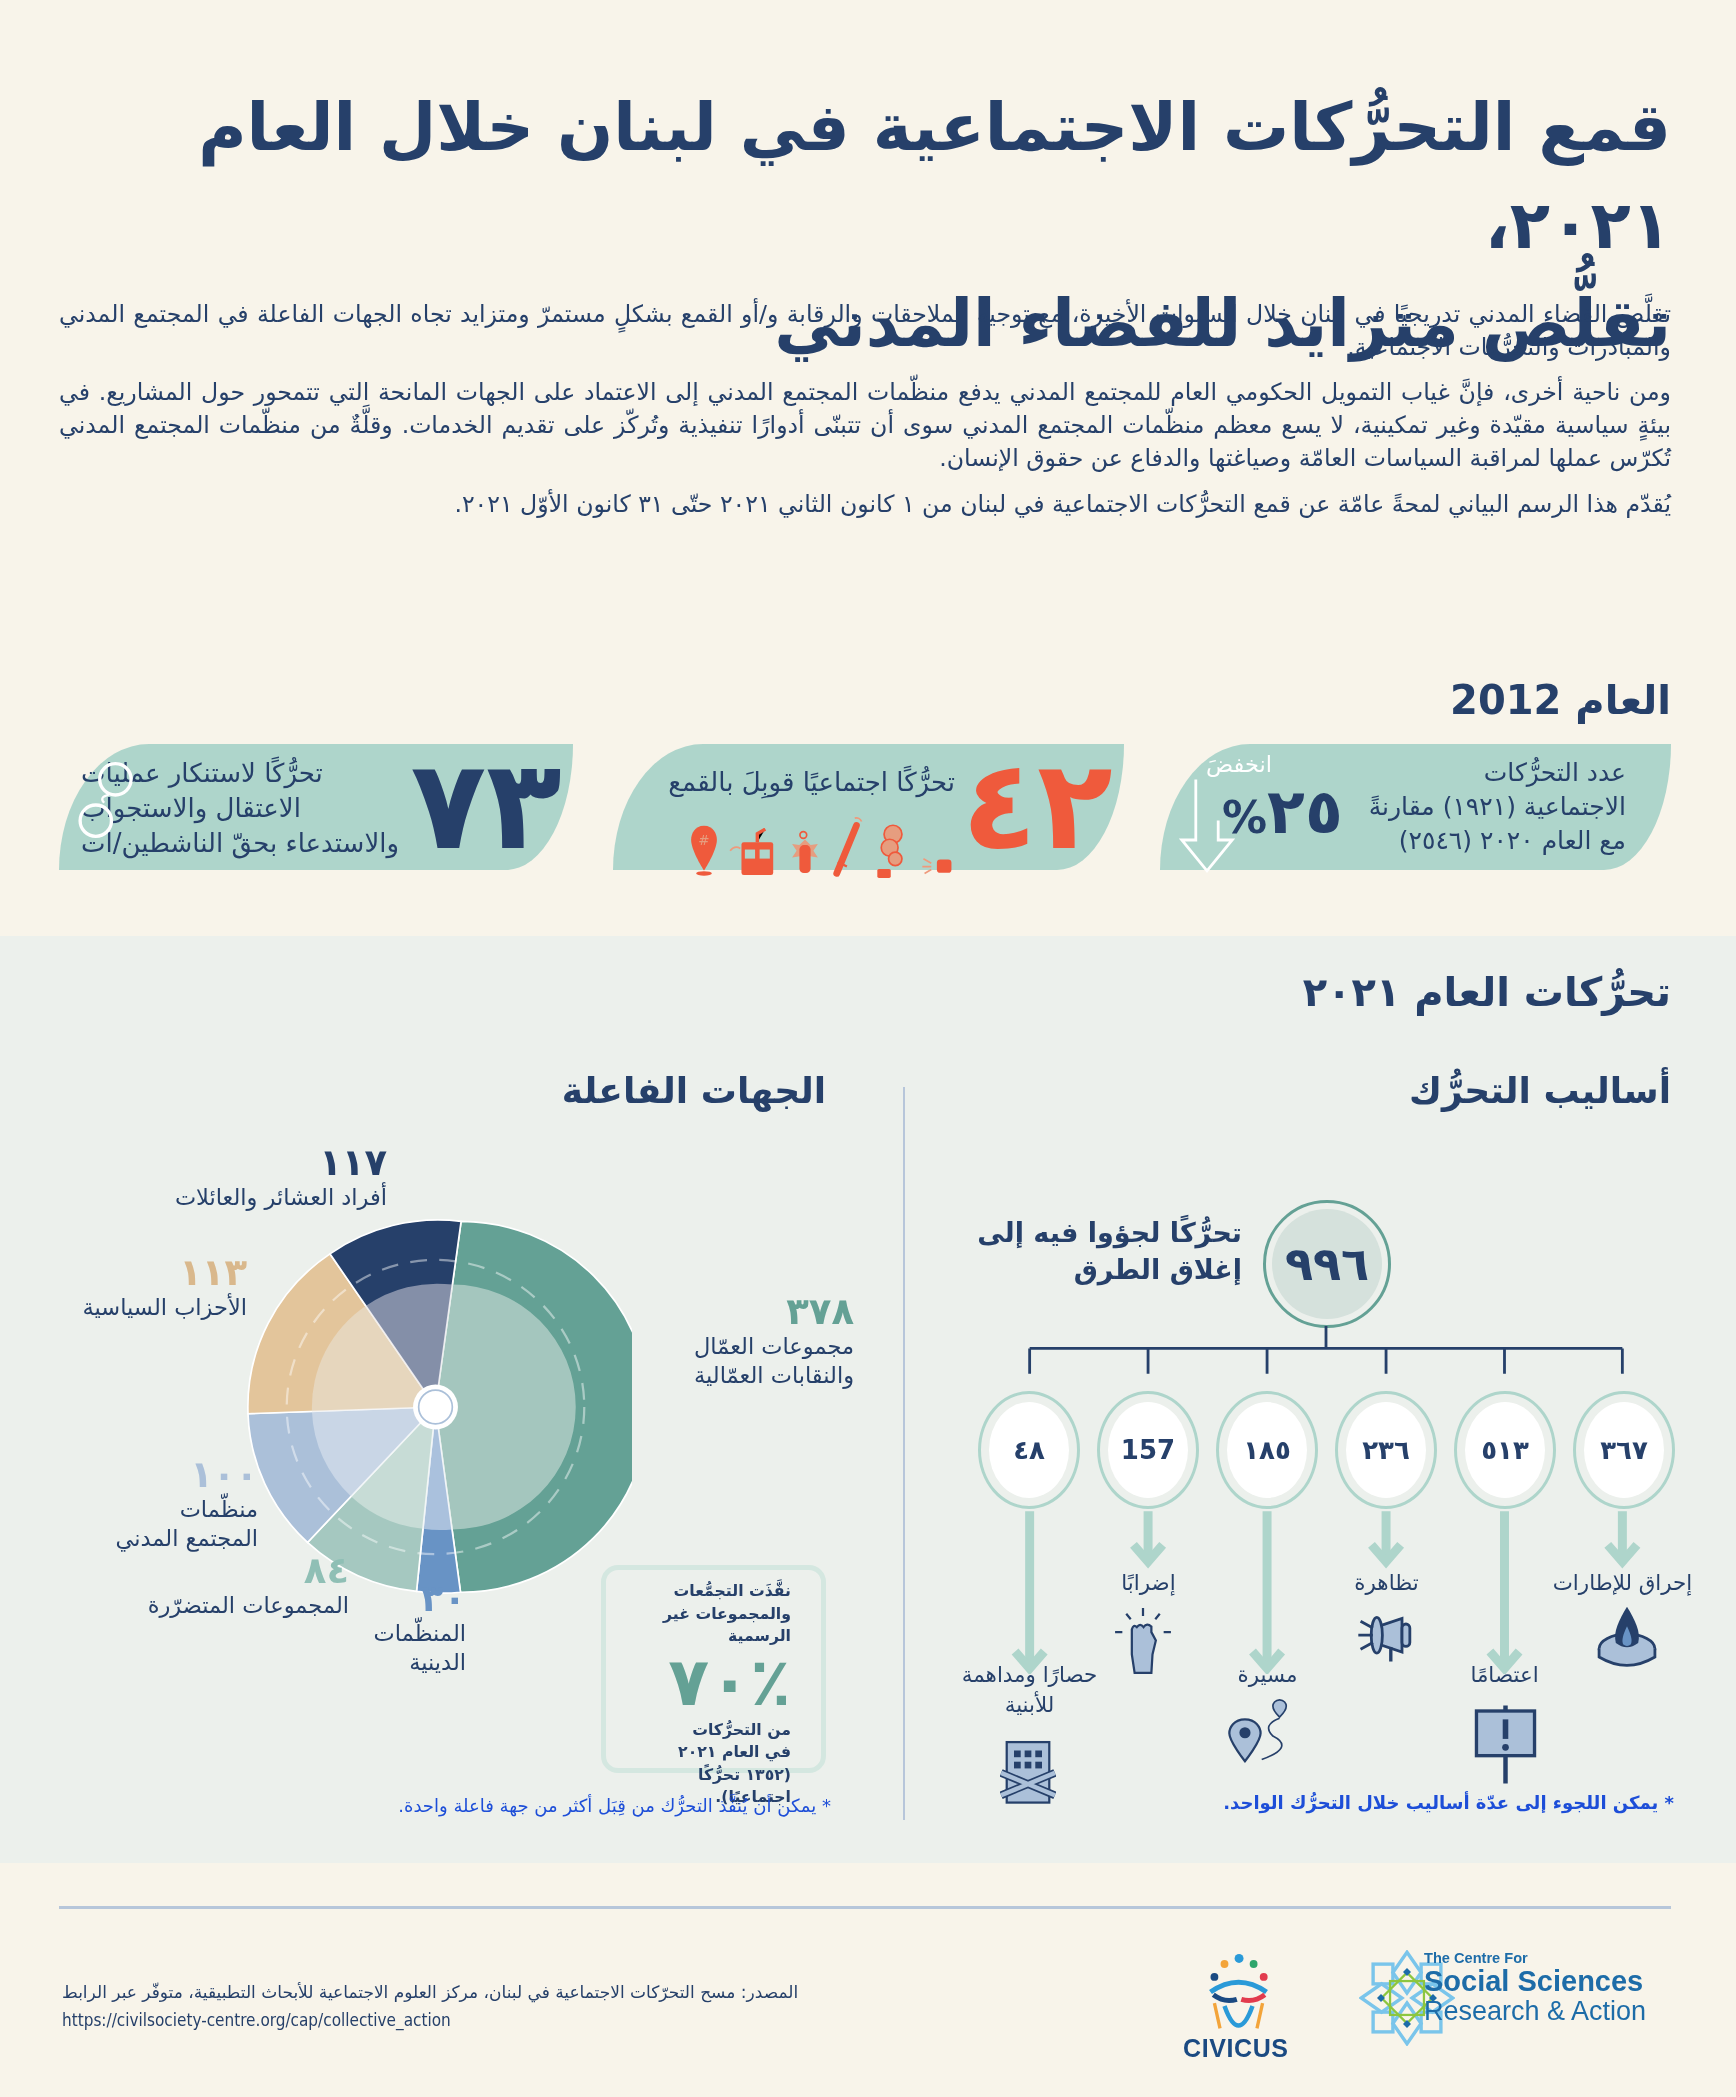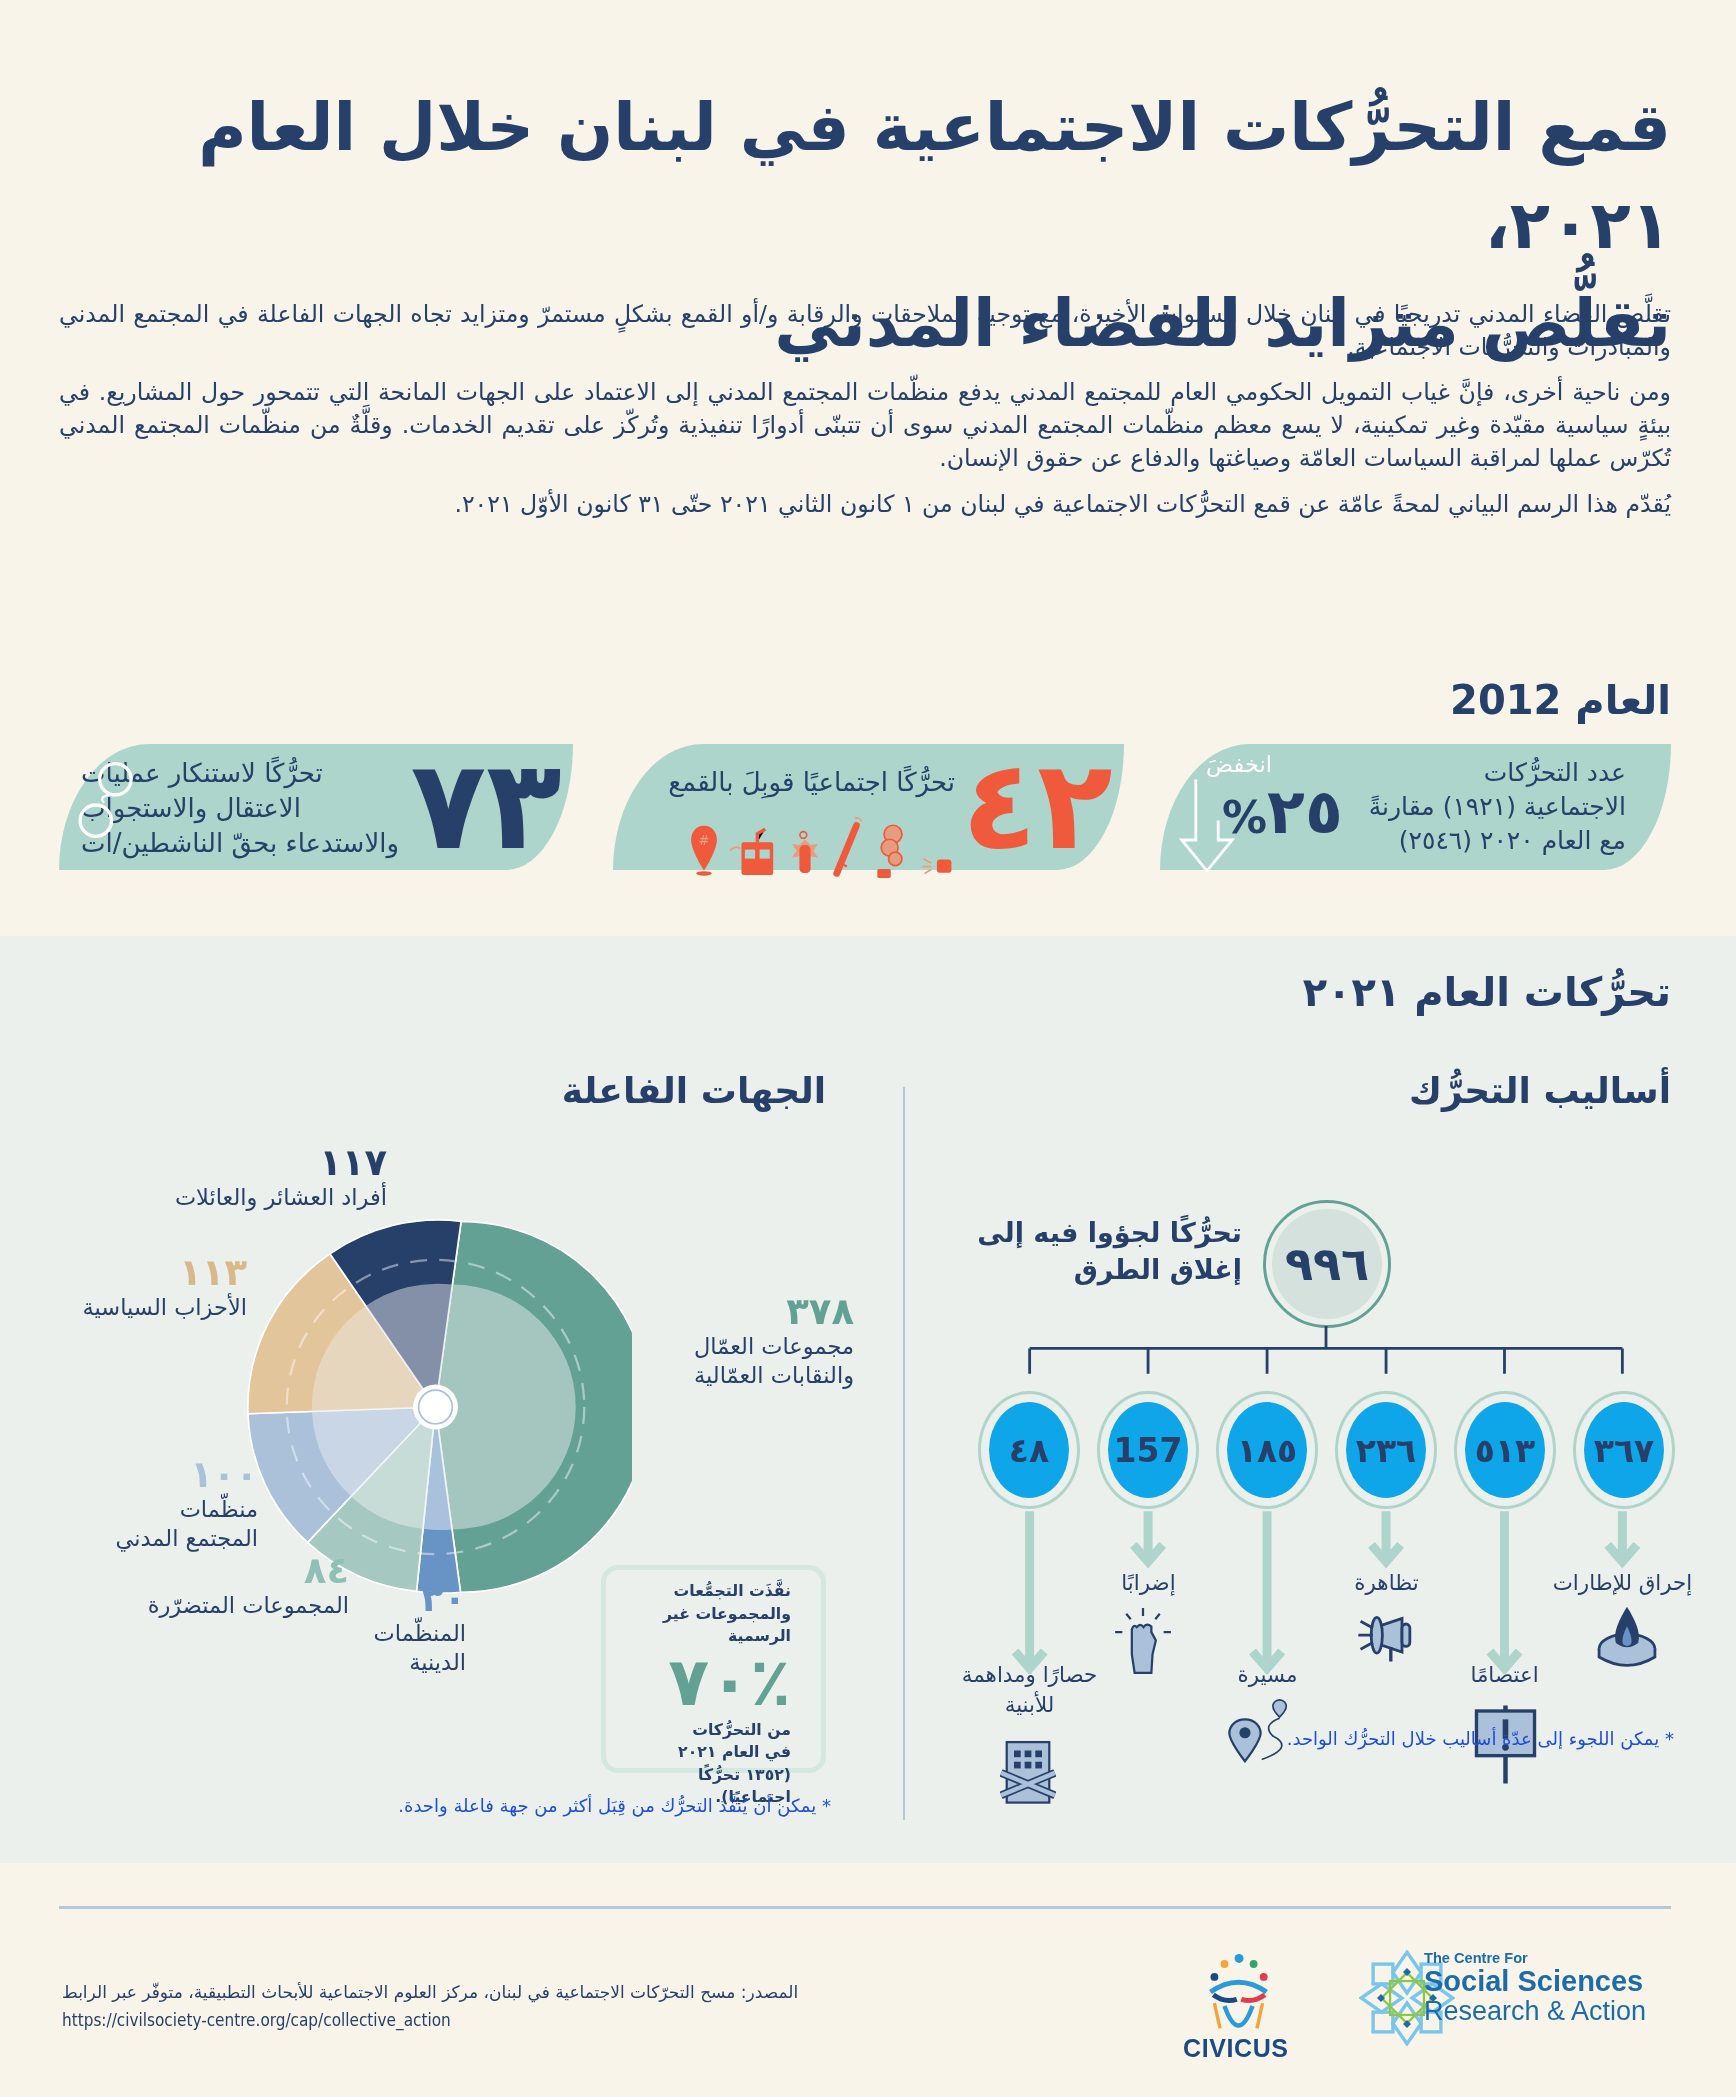--- a/index.html
+++ b/index.html
@@ -84,22 +84,22 @@
     background: #d5e1dc; display: flex; align-items: center; justify-content: center;
     font-size: 46px; font-weight: bold; color: #26406a;
   }
   .root-label { position: absolute; right: 494px; top: 1214px; font-size: 27px; font-weight: bold; line-height: 37px; text-align: right; color: #26406a; }
   .child {
     position: absolute; top: 1391px; width: 102px; height: 118px; border-radius: 50%;
     border: 3.4px solid #aed5cb; background: #ecf0ec;
   }
   .child .in {
     position: absolute; left: 7.9px; top: 7.9px; right: 7.9px; bottom: 7.9px; border-radius: 50%;
-    background: #0ea5e9; display: flex; align-items: center; justify-content: center;
-    font-size: 33px; font-weight: bold; color: #26406a;
+    background: #ffffff; display: flex; align-items: center; justify-content: center;
+    font-size: 26px; font-weight: bold; color: #26406a;
   }
   .mlabel { position: absolute; font-size: 21.4px; line-height: 30px; text-align: center; color: #26406a; width: 169px; }
 
   
   .footline { position: absolute; left: 59px; right: 65px; top: 1906px; height: 3.4px; background: #b7c6da; }
   .source { position: absolute; left: 62px; top: 1978px; width: 815px; text-align: left; direction: rtl; font-size: 17px; line-height: 28px; color: #26406a; }
   .source .l1 { text-align: left; }
   .source .l2 { direction: ltr; text-align: left; font-family: "DejaVu Sans Condensed", "DejaVu Sans", sans-serif; }
   .civicus-word { position: absolute; left: 1183px; top: 2034px; font-size: 25px; font-weight: bold; color: #1b4a82; direction: ltr; font-family: "Liberation Sans", sans-serif; letter-spacing: 0.6px; }
   .cssr { position: absolute; left: 1424px; top: 1950px; direction: ltr; text-align: left; color: #1d6ca8; font-family: "Liberation Sans", sans-serif; }
@@ -348,21 +348,21 @@
       <rect x="44" y="20" width="12" height="12"></rect>
       <rect x="63" y="20" width="12" height="12"></rect>
       <rect x="25" y="40" width="12" height="12"></rect>
       <rect x="44" y="40" width="12" height="12"></rect>
       <rect x="63" y="40" width="12" height="12"></rect>
     </g>
   <path d="M2 60 L98 100 M2 100 L98 60" stroke="#26406a" stroke-width="14"></path>
   <path d="M2 60 L98 100 M2 100 L98 60" stroke="#abc0d9" stroke-width="8"></path>
 </svg>
 
-<div class="note" style="left:1180px; top:1728px; width:494px; ">* يمكن اللجوء إلى عدّة أساليب خلال التحرُّك الواحد.</div>
+<div class="note" style="left:1180px; top:1792px; width:494px; font-weight:bold;">* يمكن اللجوء إلى عدّة أساليب خلال التحرُّك الواحد.</div>
 
 <div class="footline"></div>
 <div class="source">
   <div class="l1">المصدر: مسح التحرّكات الاجتماعية في لبنان، مركز العلوم الاجتماعية للأبحاث التطبيقية، متوفّر عبر الرابط</div>
   <div class="l2">https://civilsociety-centre.org/cap/collective_action</div>
 </div>
 
 <svg class="abs" style="left:1202px; top:1950px;" width="73" height="84" viewBox="0 0 130 150">
   <circle cx="40" cy="25" r="7" fill="#f3a43a"></circle>
     <circle cx="66" cy="15" r="8" fill="#2a9ad8"></circle>

